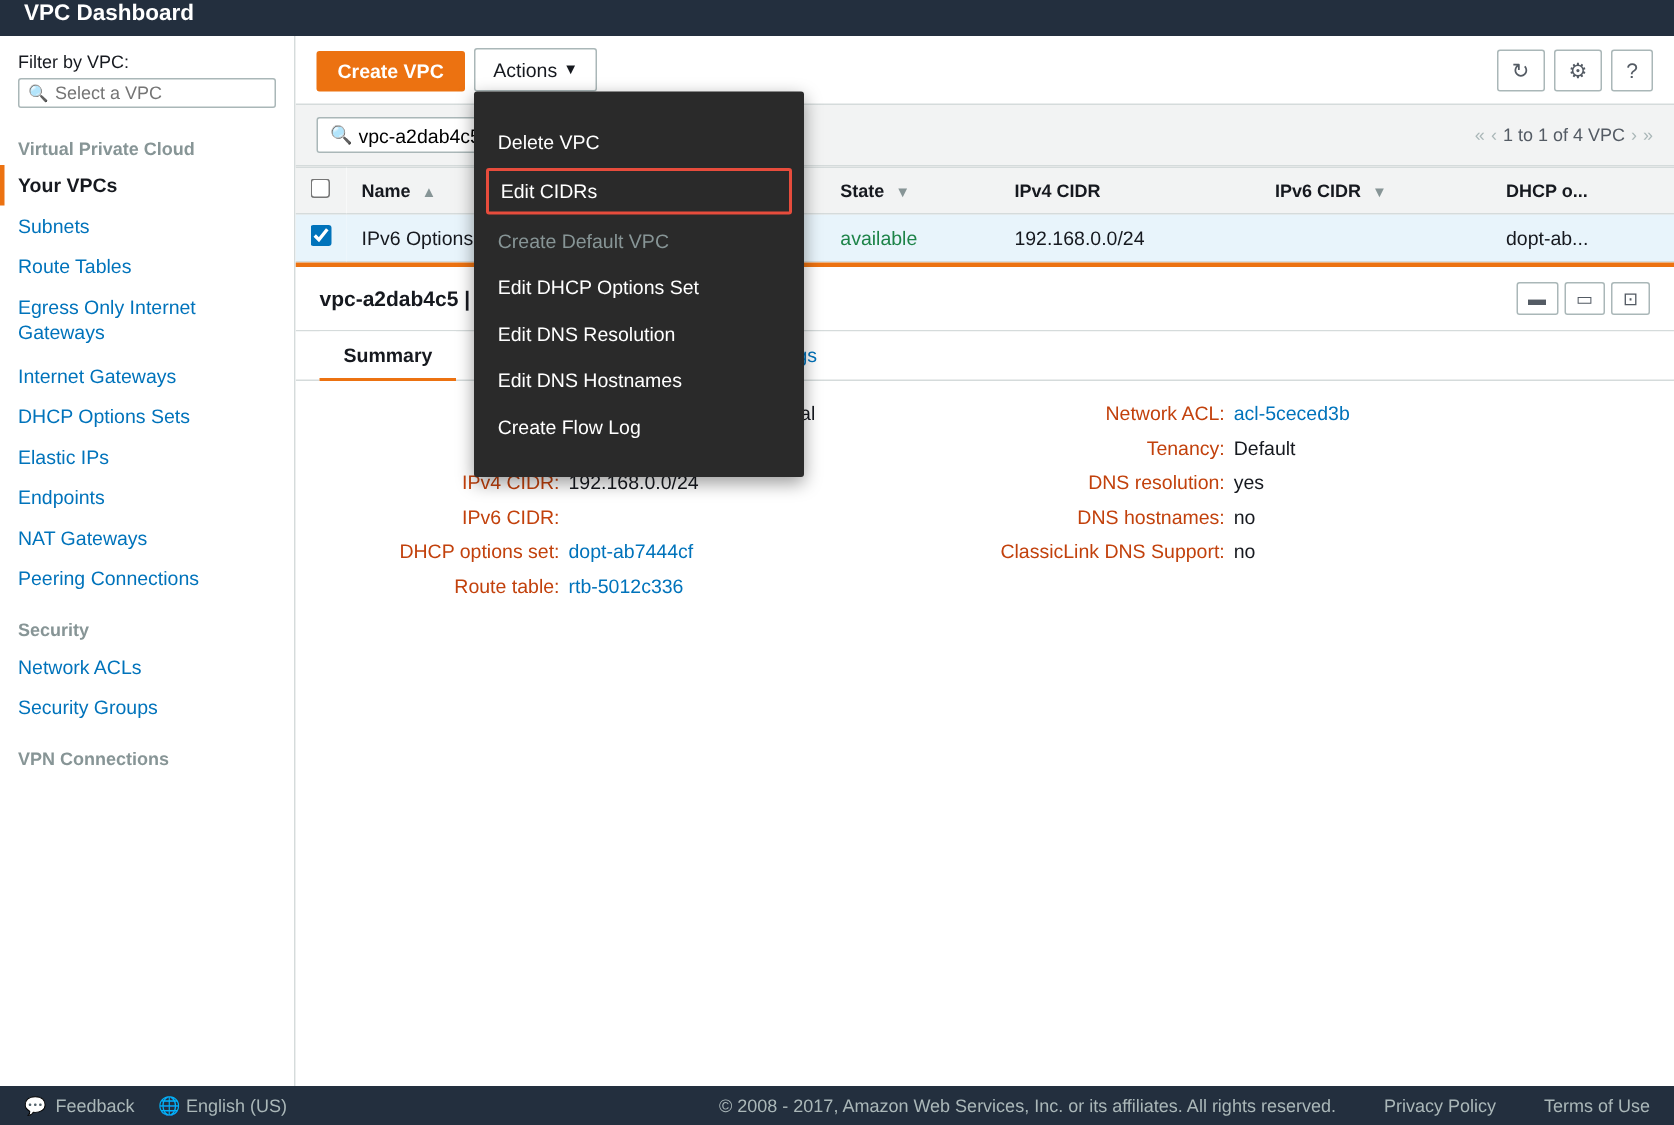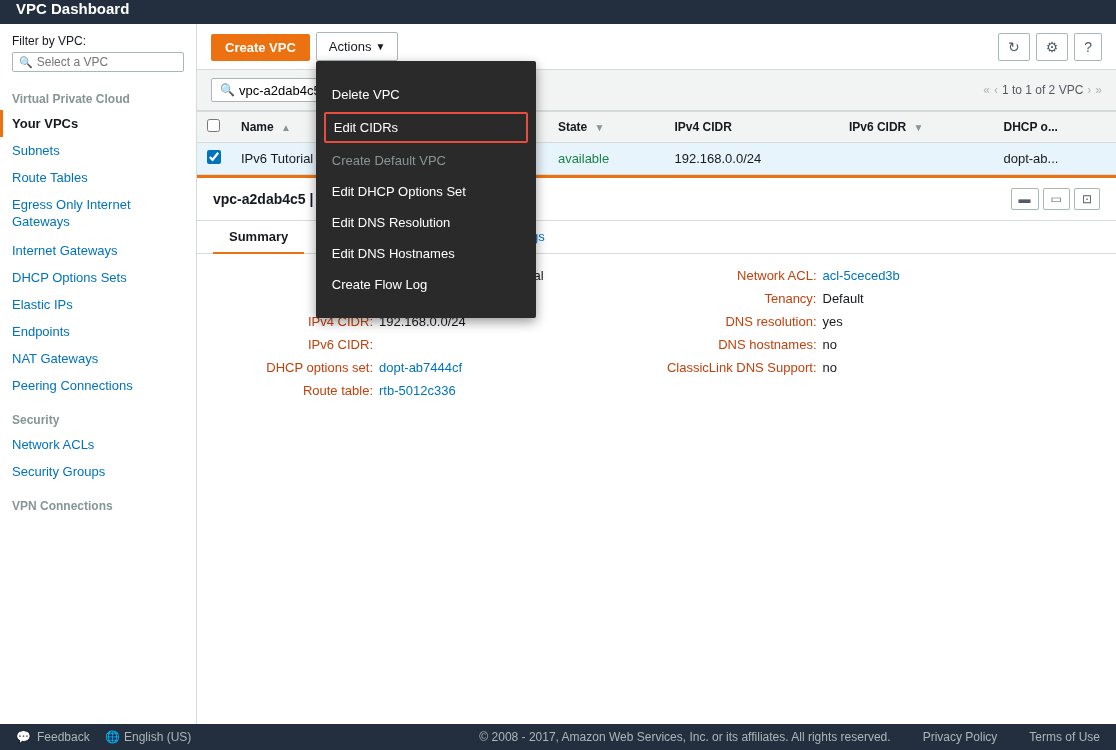--- a/index.html
+++ b/index.html
@@ -157,21 +157,21 @@
 
     <div class="search-bar">
       <div class="search-input-wrap">
         <span class="search-icon">🔍</span>
         <input type="text" value="vpc-a2dab4c5" style="">
         <span class="search-clear">✕</span>
       </div>
       <div class="pagination">
         <span class="pag-arrow">«</span>
         <span class="pag-arrow">‹</span>
-        <span>1 to 1 of 2 VPC</span>
+        <span>1 to 1 of 4 VPC</span>
         <span class="pag-arrow">›</span>
         <span class="pag-arrow">»</span>
       </div>
     </div>
 
     <div class="table-wrap">
       <table>
         <thead>
           <tr>
             <th class="td-check"><input type="checkbox" style=""></th>
@@ -179,21 +179,21 @@
             <th>VPC ID <span class="sort-icon">▼</span></th>
             <th>State <span class="sort-icon">▼</span></th>
             <th>IPv4 CIDR</th>
             <th>IPv6 CIDR <span class="sort-icon">▼</span></th>
             <th>DHCP o...</th>
           </tr>
         </thead>
         <tbody>
           <tr class="selected">
             <td class="td-check"><input type="checkbox" checked="" class="row-checkbox row-checkbox-selected" style=""></td>
-            <td>IPv6 Tutorial</td>
+            <td>IPv6 Options</td>
             <td>vpc-a2dab4c5</td>
             <td class="available">available</td>
             <td>192.168.0.0/24</td>
             <td></td>
             <td>dopt-ab...</td>
           </tr>
         </tbody>
       </table>
     </div>
 

